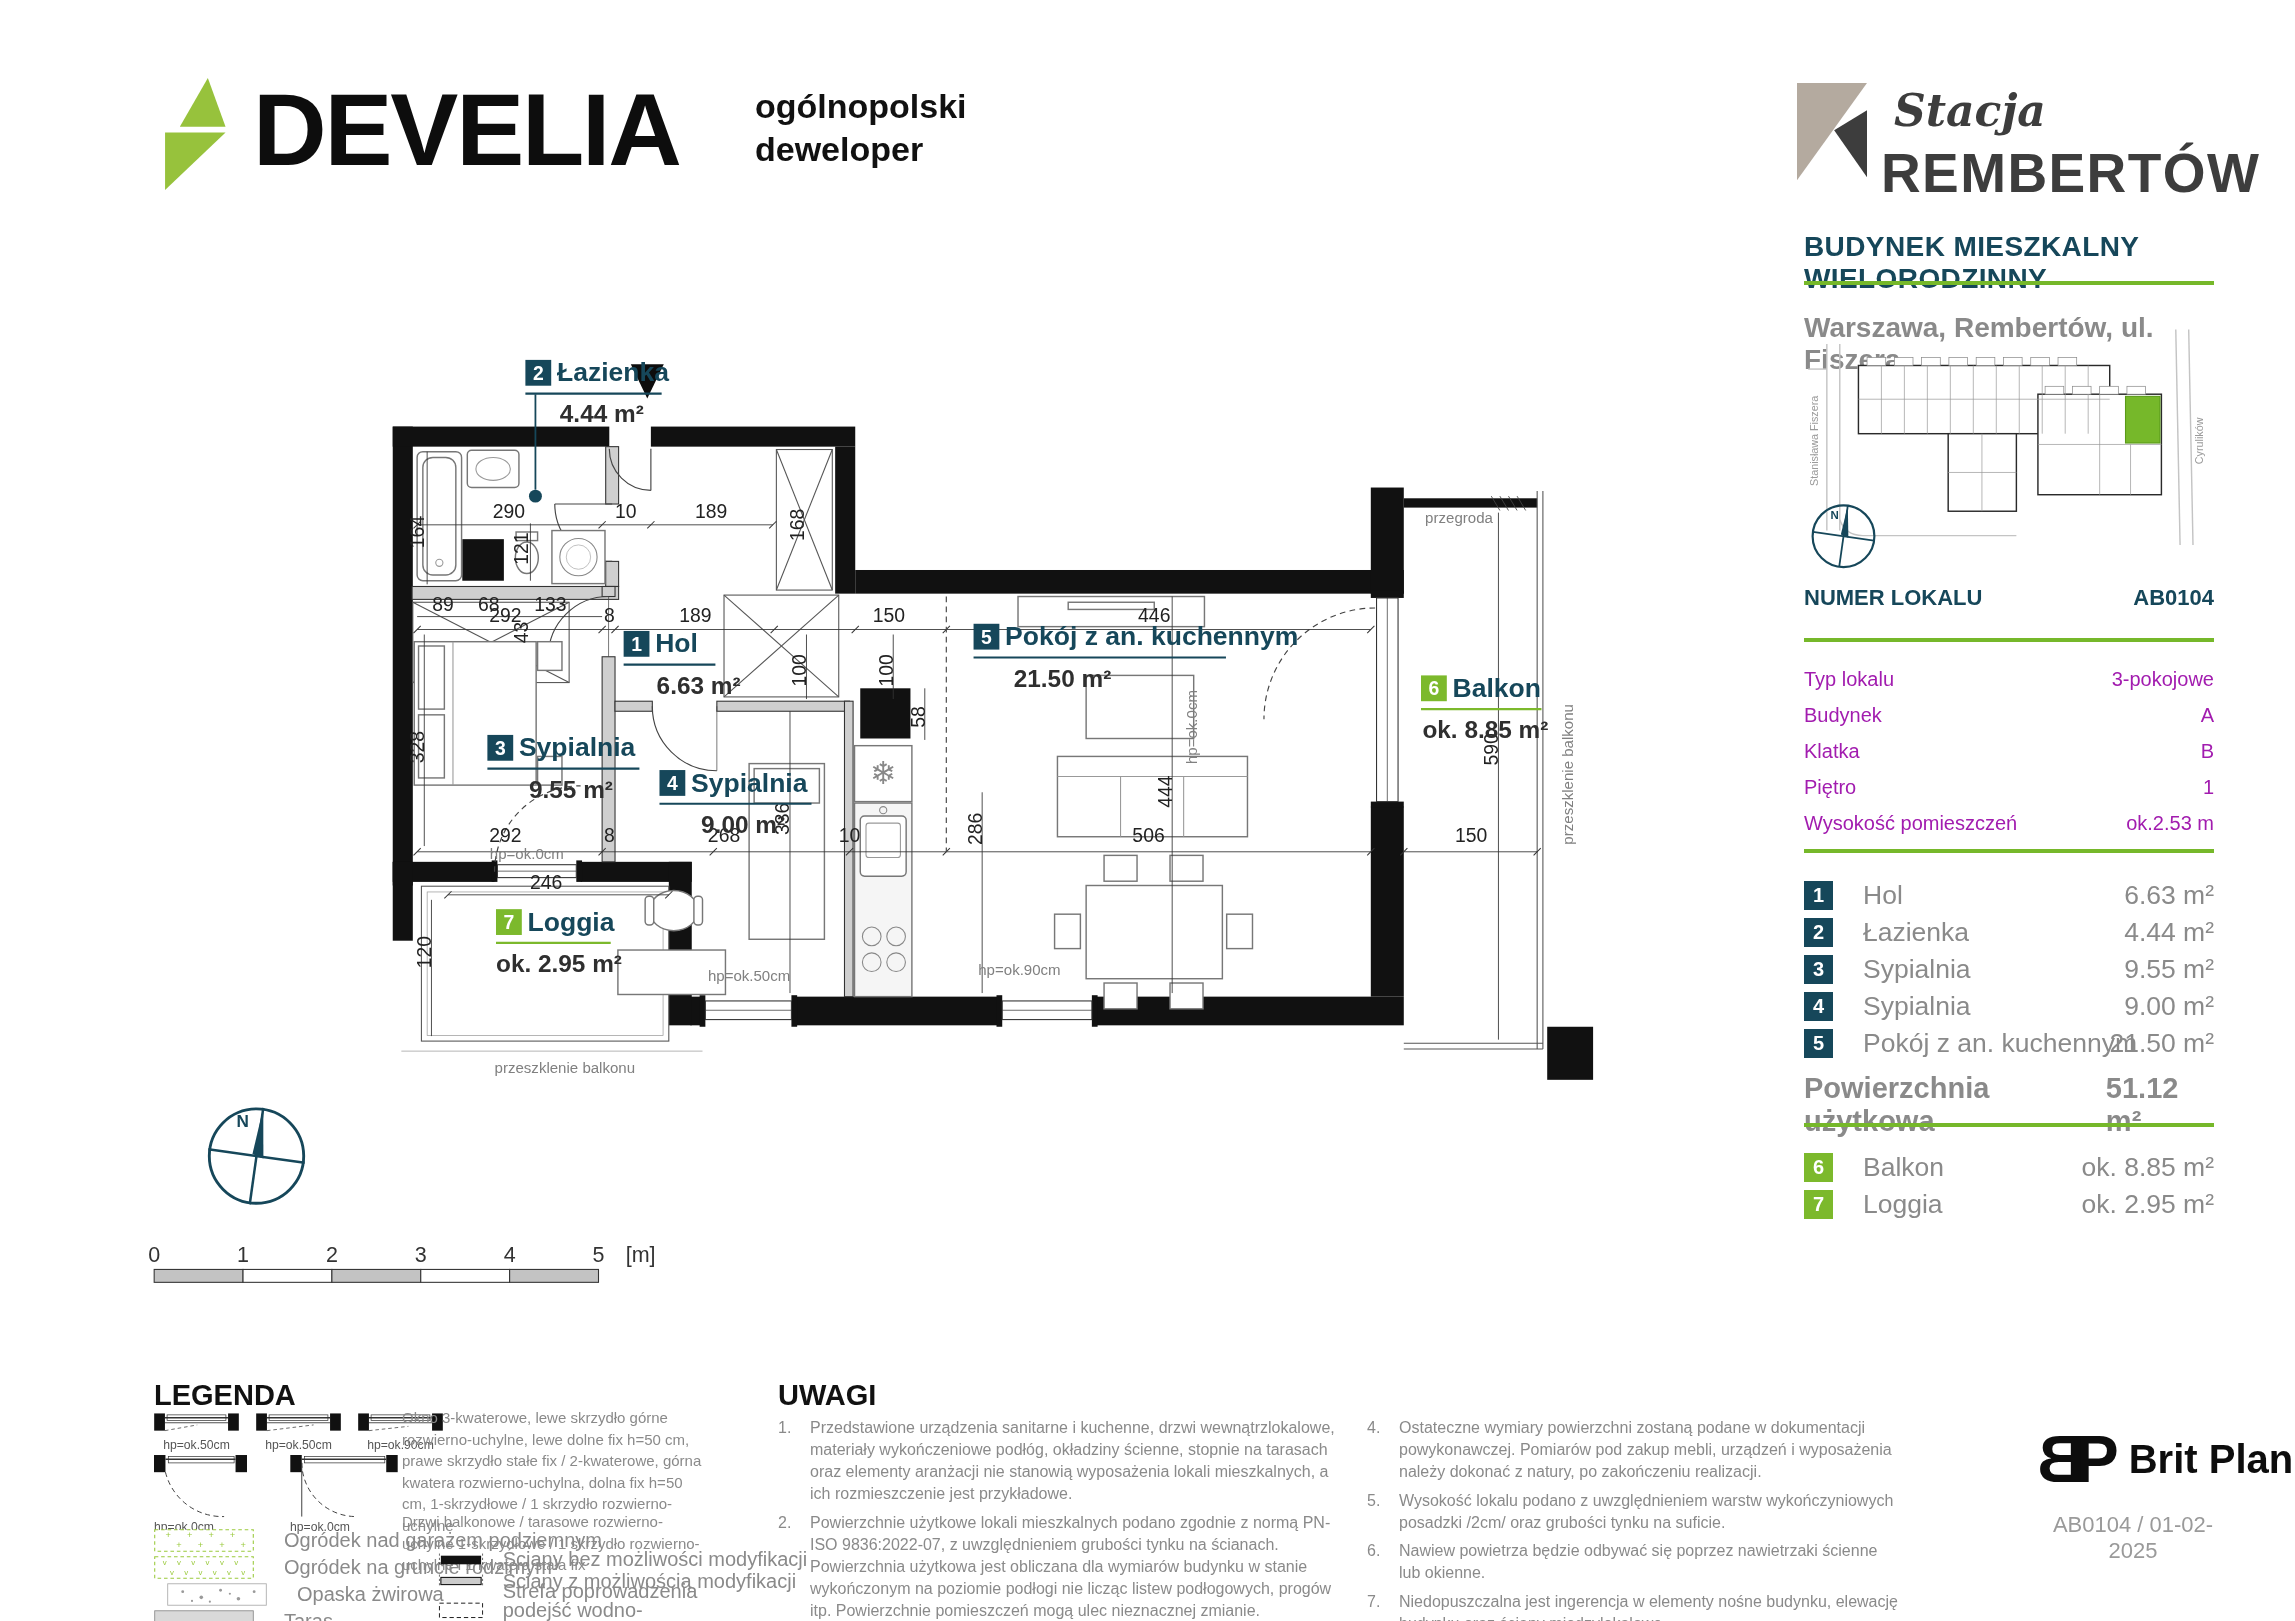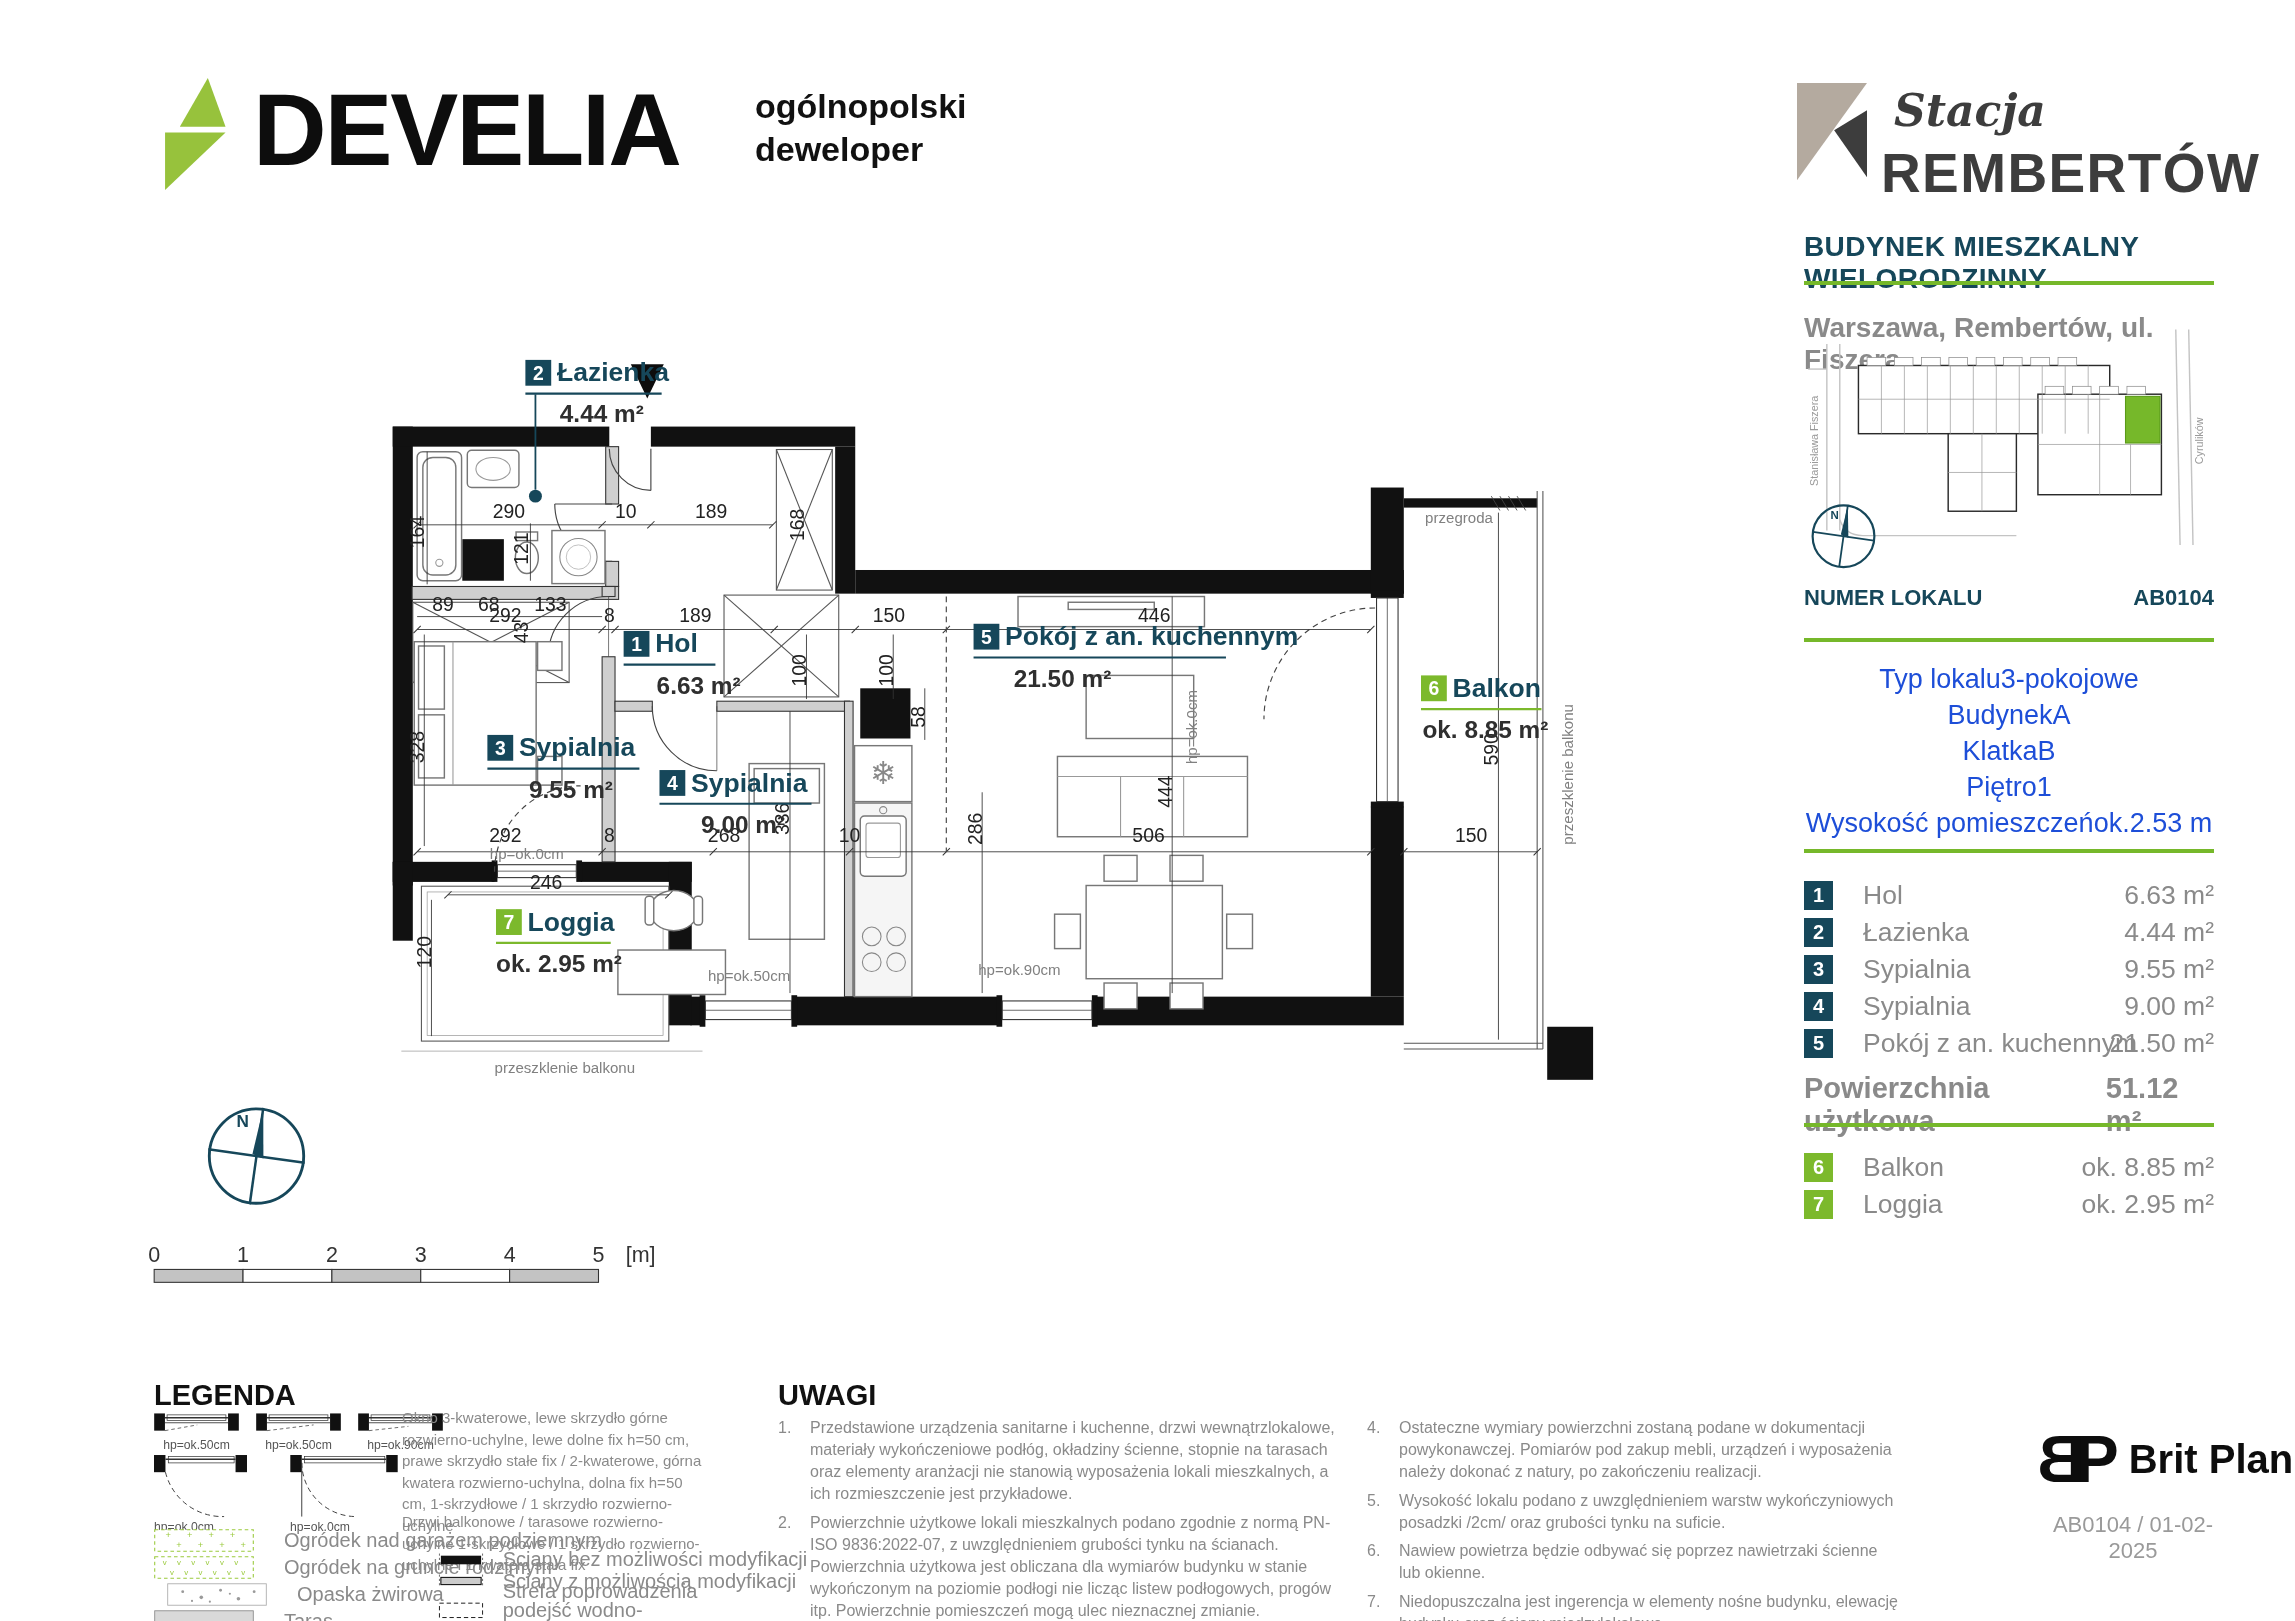--- a/index.html
+++ b/index.html
@@ -8,22 +8,22 @@
   .abs{position:absolute;}
   .brand-word{font-size:102px;font-weight:900;letter-spacing:-2.2px;color:#0d0d0d;}
   .tagline{font-size:34px;font-weight:600;color:#111;line-height:43px;}
   .proj-script{font-size:44px;font-style:italic;font-weight:600;color:#3d3d3d;
                font-family:"DejaVu Serif",serif;}
   .proj-name{font-size:55px;font-weight:800;letter-spacing:1.4px;color:#3d3d3d;}
   .bld-type{font-size:28px;font-weight:700;color:#16475a;letter-spacing:0.4px;}
   .address{font-size:28px;font-weight:700;color:#8a8a8a;}
   .grule{position:absolute;height:3.6px;background:#76b82a;}
   .unit-lbl{font-size:22px;font-weight:700;color:#16475a;}
-  .detail-row{display:flex;justify-content:center;height:36px;align-items:center;
-              font-size:27px;color:#1d4ed8;}
+  .detail-row{display:flex;justify-content:space-between;height:36px;align-items:center;
+              font-size:20px;color:#a21caf;}
   .room-row{position:relative;height:37px;display:flex;align-items:center;font-size:26.5px;color:#8a8a8a;}
   .chip{display:inline-block;width:29px;height:29px;background:#16475a;color:#fff;
         font-size:20px;font-weight:700;text-align:center;line-height:29px;}
   .chip.green{background:#7cb92c;}
   .room-name{margin-left:30px;}
   .room-val{position:absolute;right:0;}
   .total-row{display:flex;justify-content:space-between;font-size:29px;font-weight:700;color:#8a8a8a;}
   .uwagi-title,.legend-title{font-size:29px;font-weight:800;color:#111;}
   .note-row{display:flex;font-size:16px;color:#8a8a8a;line-height:22px;margin-bottom:6.5px;}
   .note-num{width:32px;flex:none;}

